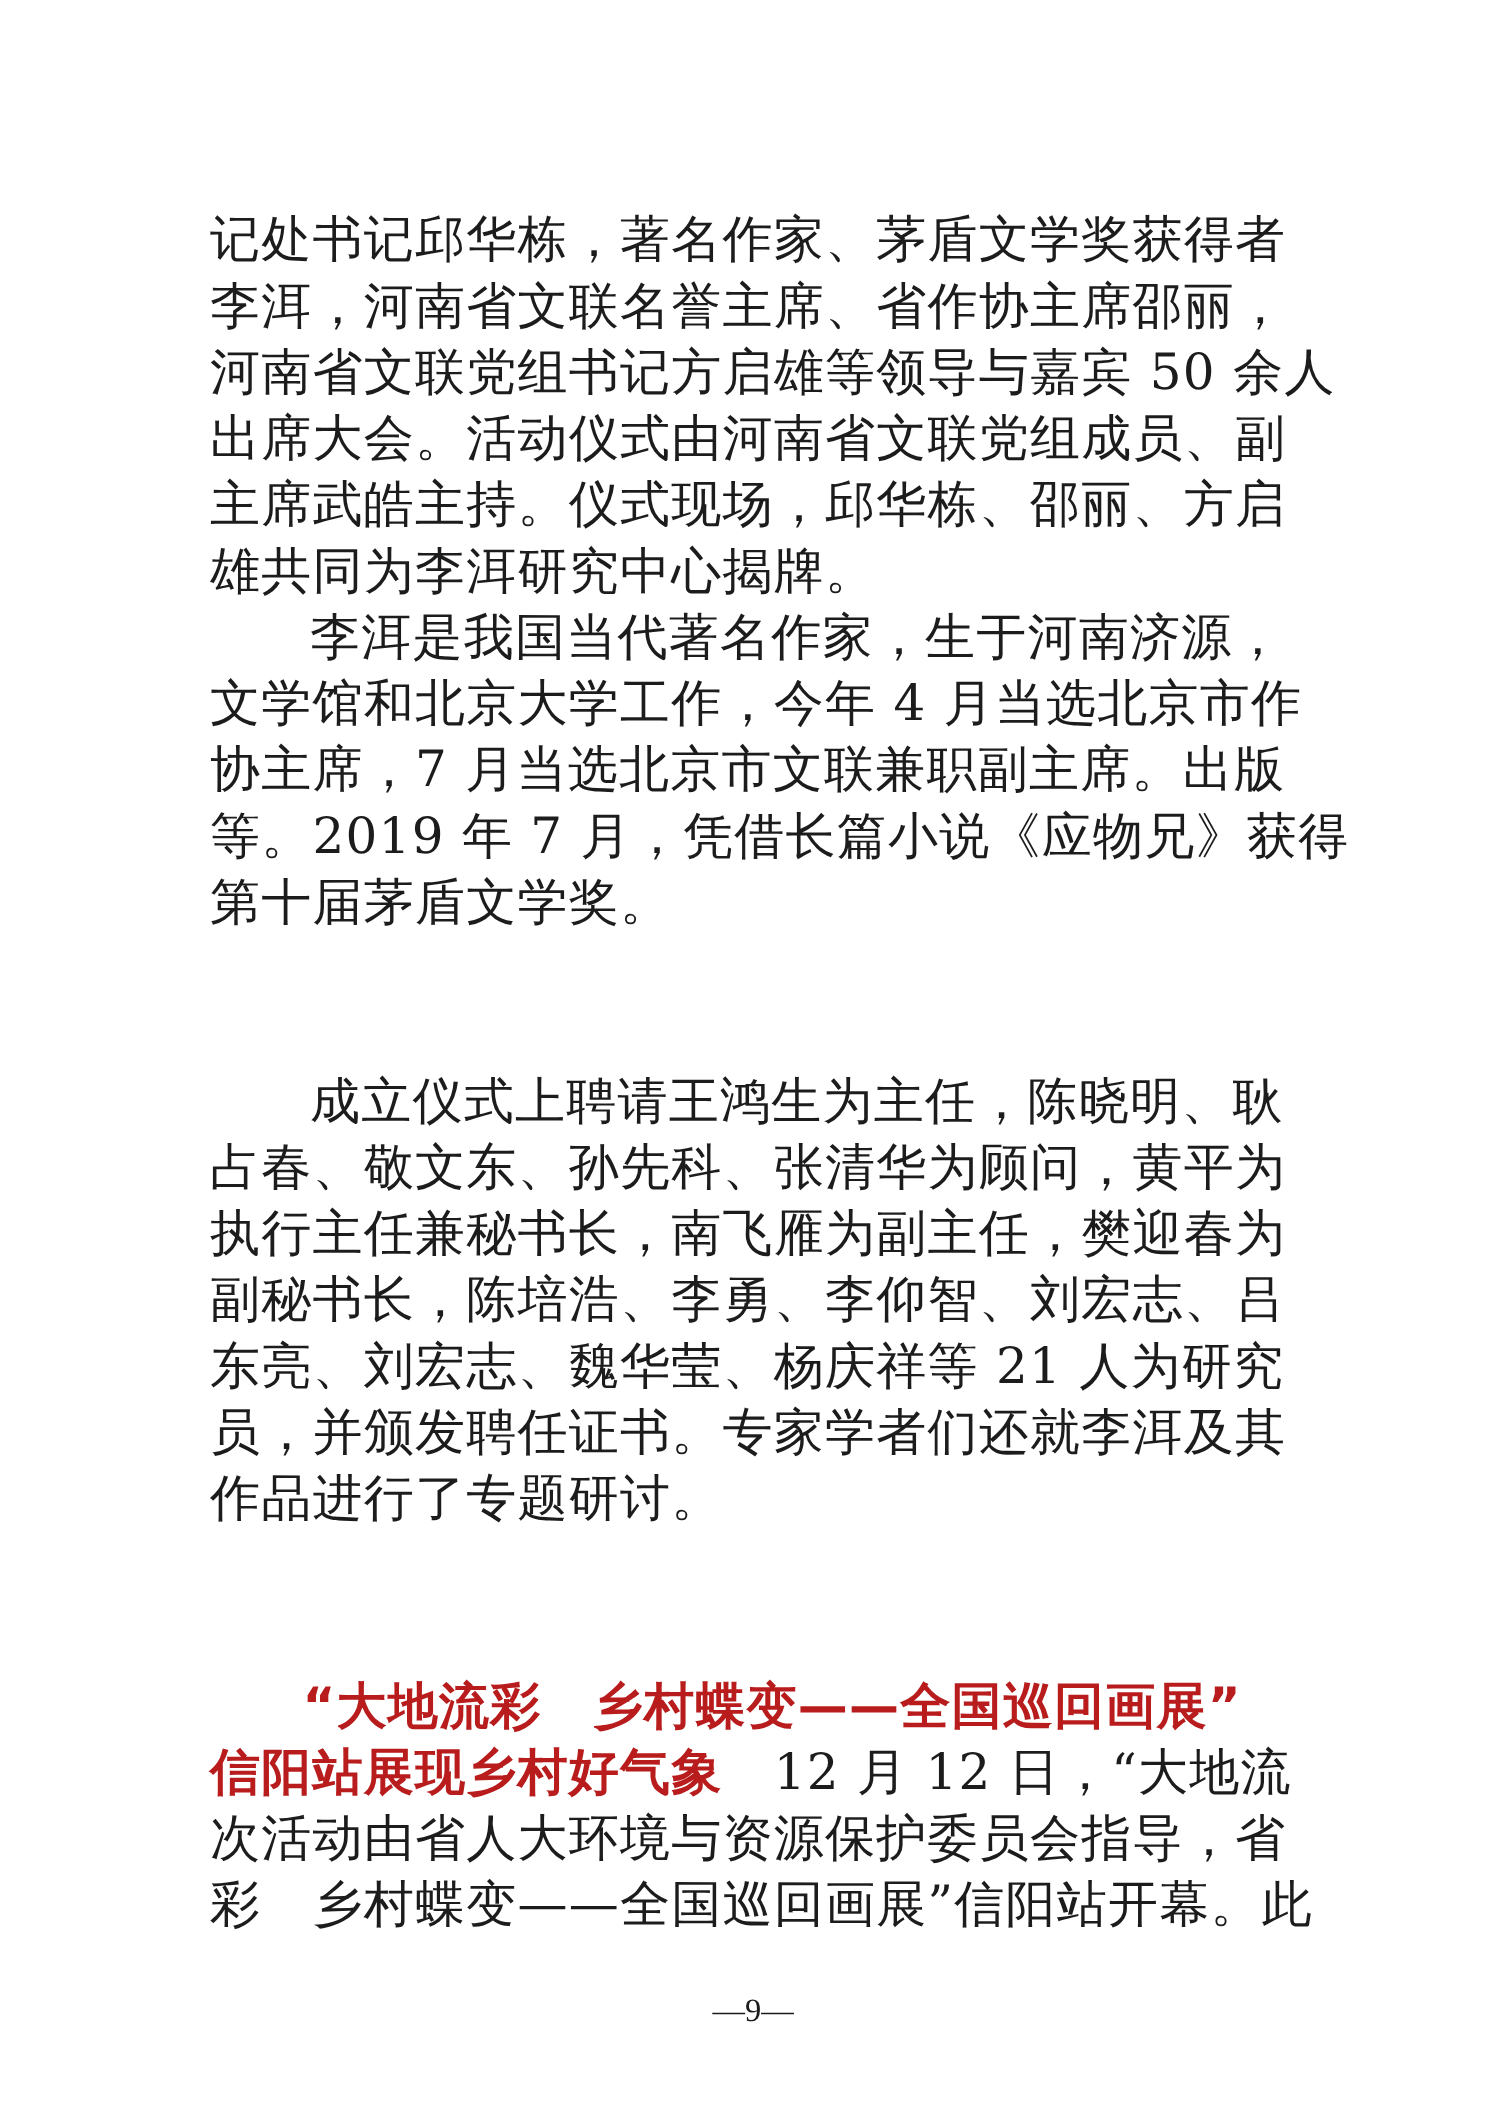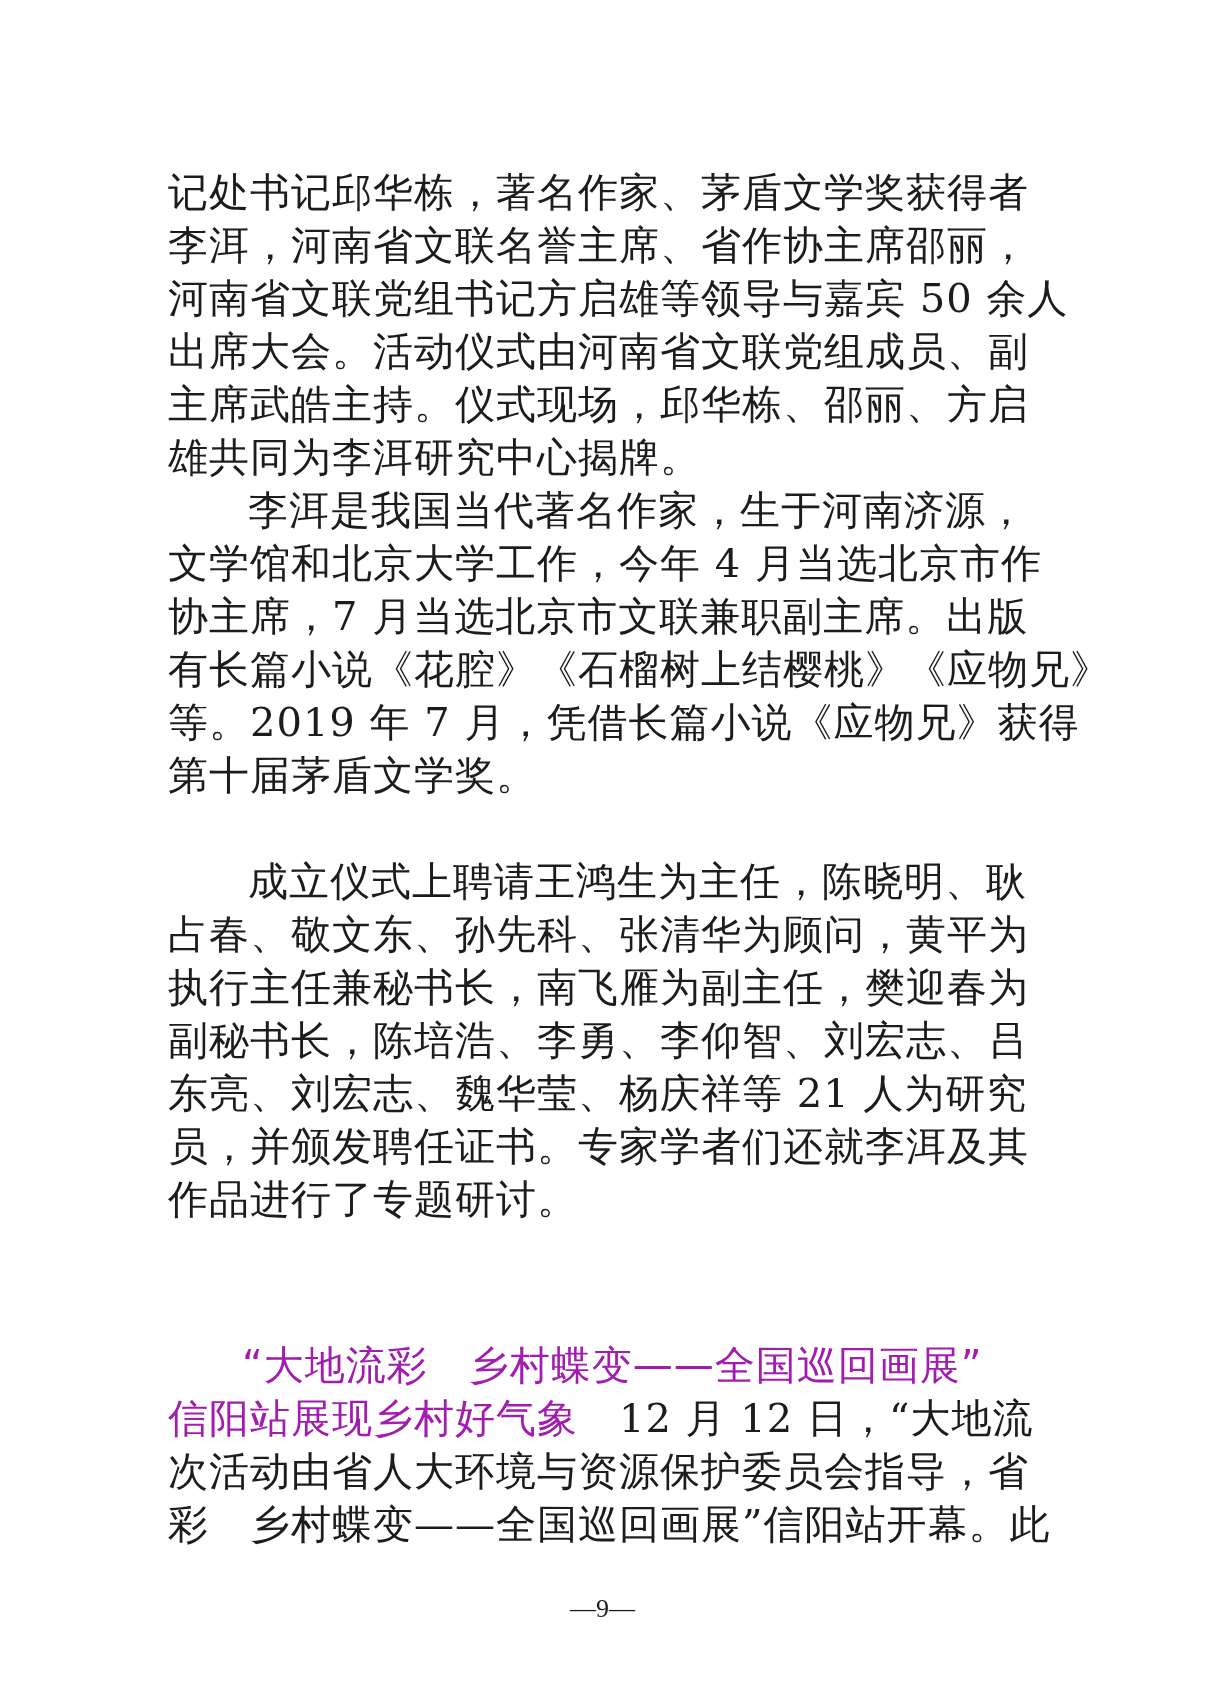--- a/index.html
+++ b/index.html
@@ -39,22 +39,22 @@
       overflow: visible;
     }
     .line.last {
       text-align-last: left;
     }
     .line.indent {
       padding-left: 80px;
     }
     .bold {
       font-family: "DejaVu Sans", "Liberation Sans", sans-serif;
-      font-weight: normal;
-      color: #a21caf;
+      font-weight: bold;
+      color: #b91c1c;
     }
     .page-number {
       position: absolute;
       left: 0;
       width: 1205px;
       top: 1592px;
       text-align: center;
       font-family: "Liberation Serif", "DejaVu Serif", serif;
       font-size: 26px;
       color: #1c1c1c;
@@ -71,21 +71,20 @@
     <div class="line">河南省文联党组书记方启雄等领导与嘉宾 50 余人</div>
     <div class="line">出席大会。活动仪式由河南省文联党组成员、副</div>
     <div class="line">主席武皓主持。仪式现场，邱华栋、邵丽、方启</div>
     <div class="line last">雄共同为李洱研究中心揭牌。</div>
   </div>
 
   <div class="text-block" style="top:482px;">
     <div class="line indent">李洱是我国当代著名作家，生于河南济源，</div>
     <div class="line">文学馆和北京大学工作，今年 4 月当选北京市作</div>
     <div class="line">协主席，7 月当选北京市文联兼职副主席。出版</div>
-    <div class="line">有长篇小说《花腔》《石榴树上结樱桃》《应物兄》</div>
     <div class="line">等。2019 年 7 月，凭借长篇小说《应物兄》获得</div>
     <div class="line last">第十届茅盾文学奖。</div>
   </div>
 
   <div class="text-block" style="top:853px;">
     <div class="line indent">成立仪式上聘请王鸿生为主任，陈晓明、耿</div>
     <div class="line">占春、敬文东、孙先科、张清华为顾问，黄平为</div>
     <div class="line">执行主任兼秘书长，南飞雁为副主任，樊迎春为</div>
     <div class="line">副秘书长，陈培浩、李勇、李仰智、刘宏志、吕</div>
     <div class="line">东亮、刘宏志、魏华莹、杨庆祥等 21 人为研究</div>

